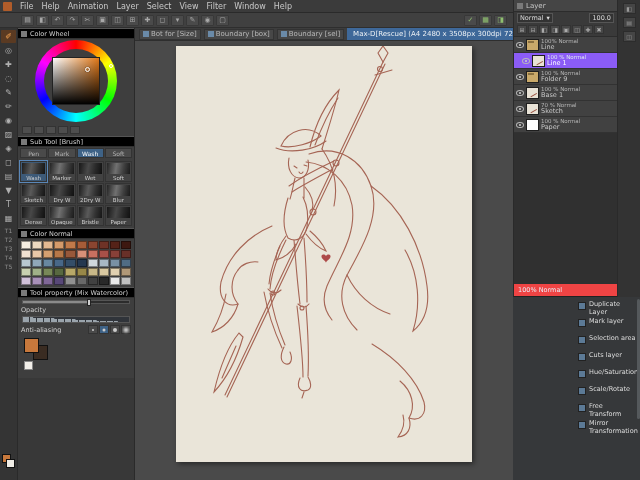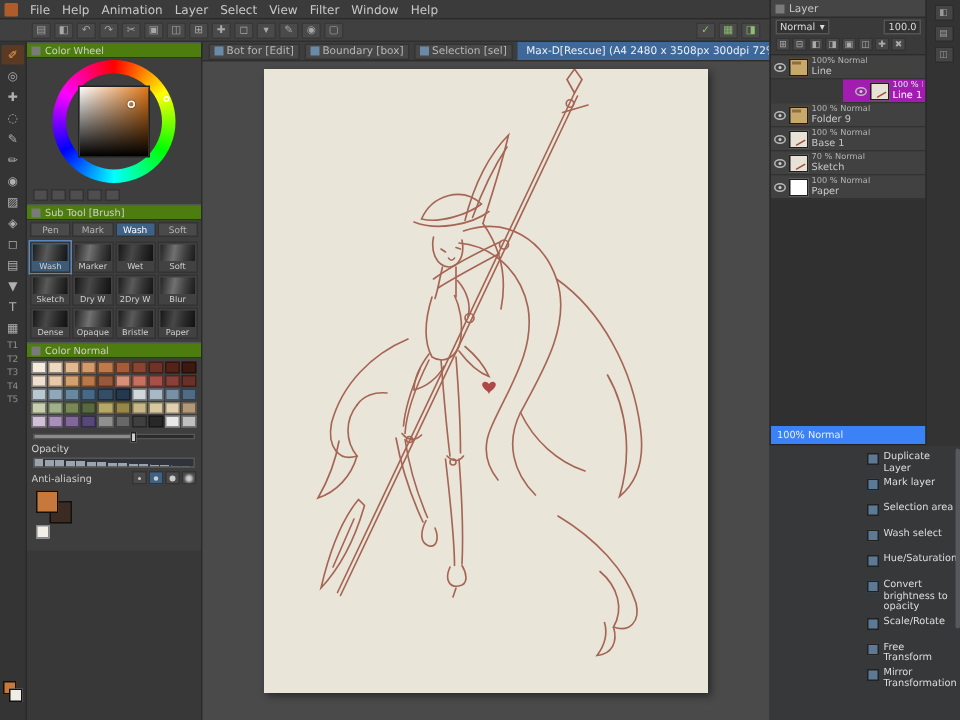--- a/index.html
+++ b/index.html
@@ -25,21 +25,21 @@
   .leftstrip { position:absolute; left:0; top:28px; width:18px; height:452px; background:#343434; border-right:1px solid #2a2a2a; display:flex; flex-direction:column; align-items:center; padding-top:2px; gap:1px; }
   .ls-tool { width:15px; height:13px; line-height:13px; text-align:center; color:#b0b0b0; font-size:8px; flex:none; }
   .ls-tool.active { background:#5a3a22; color:#f0a050; border-radius:1px; }
   .ls-tab { font-size:6px; color:#8f8f8f; height:9px; line-height:9px; }
   .ls-bottom { margin-top:auto; margin-bottom:4px; position:relative; width:14px; height:22px; }
   .ls-main { position:absolute; left:0; top:0; width:9px; height:9px; border:1px solid #111; }
   .ls-sub  { position:absolute; left:4px; top:5px; width:9px; height:9px; background:#f0ede6; border:1px solid #111; }
 
   
   .leftpanel { position:absolute; left:18px; top:28px; width:117px; height:452px; background:#3e3e3e; border-right:1px solid #2a2a2a; display:flex; flex-direction:column; overflow:hidden; }
-  .phead { height:11px; background:#4d7c0f; border-bottom:1px solid #303030; border-top:1px solid #555; font-size:6.5px; color:#cfcfcf; display:flex; align-items:center; gap:3px; padding:0 3px; flex:none; white-space:nowrap; overflow:hidden; }
+  .phead { height:11px; background:#000000; border-bottom:1px solid #303030; border-top:1px solid #555; font-size:6.5px; color:#cfcfcf; display:flex; align-items:center; gap:3px; padding:0 3px; flex:none; white-space:nowrap; overflow:hidden; }
   .ph-ic { width:6px; height:6px; background:#7a7a7a; flex:none; }
 
   .wheel-wrap { position:relative; width:86px; height:84px; margin:1px auto 0; flex:none; }
   .ring { position:absolute; left:2px; top:0; width:82px; height:82px; border-radius:50%;
           background:conic-gradient(#f00,#ff0,#0f0,#0ff,#00f,#f0f,#f00); }
   .ring::after { content:""; position:absolute; inset:9px; border-radius:50%; background:#3e3e3e; }
   .sv { position:absolute; left:19px; top:17px; width:48px; height:48px;
         background:linear-gradient(to top,#000,rgba(0,0,0,0)),linear-gradient(to right,#fff,#e07818); border:1px solid #222; }
   .sv-marker { position:absolute; left:52px; top:27px; width:5px; height:5px; border:1px solid #fff; border-radius:50%; box-shadow:0 0 1px #000; }
   .hue-marker { position:absolute; right:6px; top:24px; width:4px; height:4px; border:1px solid #fff; border-radius:50%; }
@@ -93,35 +93,35 @@
   
   .layers { position:absolute; left:513px; top:0; width:104px; height:297px; background:#3a3a3a; border-left:1px solid #2a2a2a; border-bottom:1px solid #222; display:flex; flex-direction:column; }
   .lp-head { height:12px; background:#454545; border-bottom:1px solid #2c2c2c; font-size:7px; display:flex; align-items:center; gap:3px; padding:0 3px; flex:none; }
   .lp-mode { display:flex; align-items:center; gap:2px; padding:1px 3px; flex:none; }
   .combo { background:#333; border:1px solid #555; font-size:6.5px; padding:0 2px; height:10px; line-height:9px; display:flex; gap:3px; color:#ddd; }
   .opval { background:#333; border:1px solid #555; font-size:6.5px; padding:0 2px; height:10px; line-height:9px; margin-left:auto; color:#ddd; }
   .lp-icons { display:flex; gap:1px; padding:1px 3px 2px; border-bottom:1px solid #2c2c2c; flex:none; }
   .lpi { width:10px; height:9px; background:#474747; border:1px solid #333; font-size:6px; line-height:8px; text-align:center; color:#aaa; }
   .lp-rows { flex:none; }
   .lrow { height:16px; display:flex; align-items:center; gap:2px; padding:0 2px; border-bottom:1px solid #323232; background:#414141; }
-  .lrow.selected { background:#a21caf; color:#fff;margin-left:48px; }
+  .lrow.selected { background:#8b5cf6; color:#fff; }
   .lrow.indent { padding-left:8px; }
   .eye { width:8px; height:6px; border:1px solid #b8b8b8; border-radius:50%; position:relative; flex:none; }
   .eye::after { content:""; position:absolute; inset:1px 2px; background:#cfcfcf; border-radius:50%; }
   .lthumb { width:13px; height:12px; background:#e8e2d6; border:1px solid #1e1e1e; flex:none; position:relative; }
   .lthumb::after { content:""; position:absolute; left:2px; top:2px; right:2px; bottom:2px; border-bottom:1px solid #9a4f3e; transform:rotate(-30deg); }
   .lrow.k-folder .lthumb { background:#c9a96a; }
   .lrow.k-folder .lthumb::after { border-bottom:none; border-top:2px solid #8a7040; left:1px; right:4px; top:1px; transform:none; }
   .lrow.k-paper .lthumb { background:#fff; } .lrow.k-paper .lthumb::after { border-bottom:none; }
   .lmeta { display:flex; flex-direction:column; overflow:hidden; }
   .lop { font-size:5.5px; line-height:6px; color:#b5b5b5; white-space:nowrap; }
   .lrow.selected .lop { color:#dce6f0; }
   .lname { font-size:6.5px; line-height:7px; white-space:nowrap; overflow:hidden; }
   .lp-fill { flex:1; background:#303030; }
-  .lp-foot { height:12px; background:#3b82f6; font-size:6.5px; line-height:12px; padding:0 4px; color:#e8eef6; flex:none; }
+  .lp-foot { height:12px; background:#ef4444; font-size:6.5px; line-height:12px; padding:0 4px; color:#e8eef6; flex:none; }
 
   
   .rightstrip { position:absolute; left:617px; top:0; width:23px; height:297px; background:#333; border-left:1px solid #2a2a2a; display:flex; flex-direction:column; align-items:center; padding-top:3px; gap:3px; }
   .rs-ic { width:13px; height:11px; background:#454545; border:1px solid #2c2c2c; font-size:6px; line-height:10px; text-align:center; color:#9a9a9a; }
 
   
   .quickwrap { position:absolute; left:513px; top:297px; width:127px; height:183px; background:#36383a; }
   .quick { position:absolute; left:65px; top:4px; right:4px; display:flex; flex-direction:column; gap:2px; }
   .qitem { display:flex; gap:3px; align-items:flex-start; min-height:15px; }
   .qic { width:8px; height:8px; background:#5c7a96; border:1px solid #222; flex:none; margin-top:1px; }
@@ -175,29 +175,29 @@
           <span class="tb-btn ok"><span>◨</span></span>
         </span>
     </span>
   </div>
 
   <div class="toolbar2">
     <span style="display:flex;gap:3px;">
 
     <span class="preset">
         <span class="ic"></span>
-        <span>Bot for [Edit]</span>
+        <span>Bot for [Size]</span>
       </span>
         <span class="preset">
         <span class="ic"></span>
         <span>Boundary [box]</span>
       </span>
         <span class="preset">
         <span class="ic"></span>
-        <span>Selection [sel]</span>
+        <span>Boundary [sel]</span>
       </span>
       </span>
     <span class="doctab">Max-D[Rescue] (A4 2480 x 3508px 300dpi 72%)</span>
   </div>
 
   <div class="leftstrip">
     <span style="display:flex;flex-direction:column;gap:1px;align-items:center;">
 
     <span class="ls-tool active"><span>✐</span></span>
         <span class="ls-tool"><span>◎</span></span>
@@ -362,20 +362,24 @@
         <span class="sw" style="background: rgb(128, 104, 152);"></span>
         <span class="sw" style="background: rgb(88, 72, 120);"></span>
         <span class="sw" style="background: rgb(144, 144, 144);"></span>
         <span class="sw" style="background: rgb(104, 104, 104);"></span>
         <span class="sw" style="background: rgb(64, 64, 64);"></span>
         <span class="sw" style="background: rgb(40, 40, 40);"></span>
         <span class="sw" style="background: rgb(232, 232, 232);"></span>
         <span class="sw" style="background: rgb(192, 192, 192);"></span>
       </div>
 
+    <div class="phead">
+      <span class="ph-ic"></span>
+      <span>Tool property (Mix Watercolor)</span>
+    </div>
     <div class="slider">
       <span class="fill"></span>
         <span class="handle"></span>
     </div>
     <div class="tp-row">
       <span class="tp-label">Opacity</span>
     </div>
     <div class="steps"></div>
     <div class="tp-row">
       <span class="tp-label">Anti-aliasing</span>
@@ -551,32 +555,28 @@
         <div class="qitem">
         <span class="qic"></span>
         <span class="qlabel">Mark layer</span>
       </div>
         <div class="qitem">
         <span class="qic"></span>
         <span class="qlabel">Selection area</span>
       </div>
         <div class="qitem">
         <span class="qic"></span>
-        <span class="qlabel">Wash select</span>
+        <span class="qlabel">Cuts layer</span>
       </div>
         <div class="qitem">
         <span class="qic"></span>
         <span class="qlabel">Hue/Saturation/Luminosity</span>
       </div>
         <div class="qitem">
         <span class="qic"></span>
-        <span class="qlabel">Convert brightness to opacity</span>
-      </div>
-        <div class="qitem">
-        <span class="qic"></span>
         <span class="qlabel">Scale/Rotate</span>
       </div>
         <div class="qitem">
         <span class="qic"></span>
         <span class="qlabel">Free Transform</span>
       </div>
         <div class="qitem">
         <span class="qic"></span>
         <span class="qlabel">Mirror Transformation</span>
       </div>

